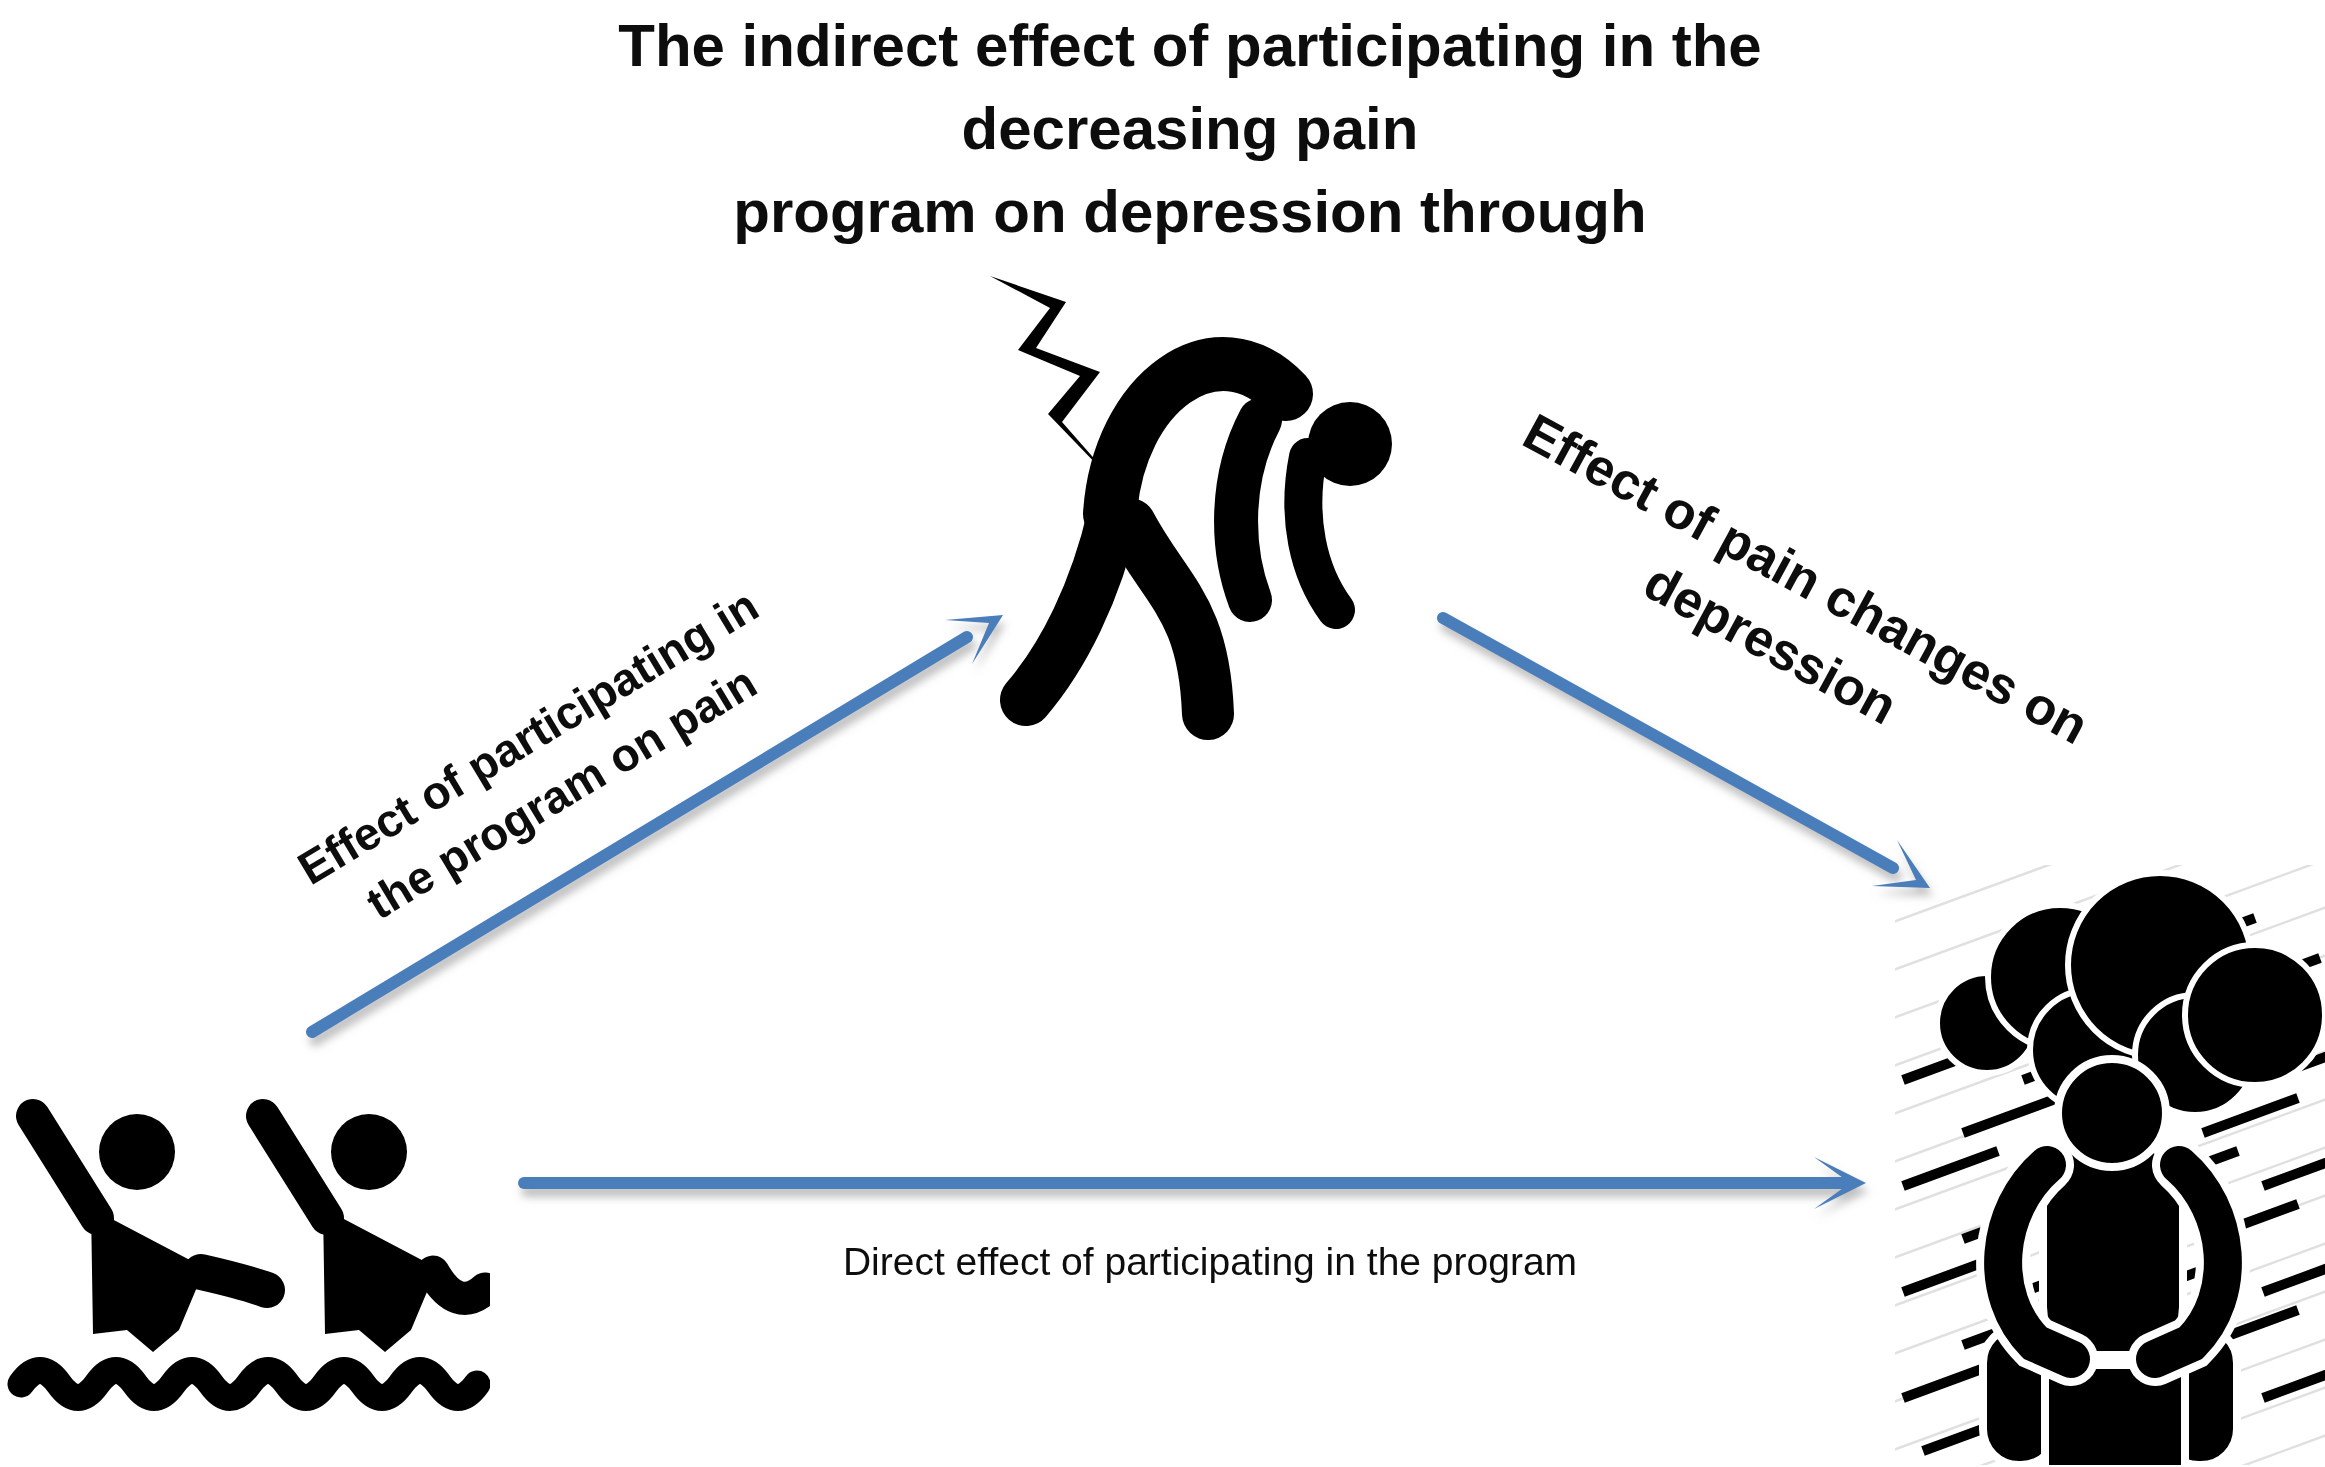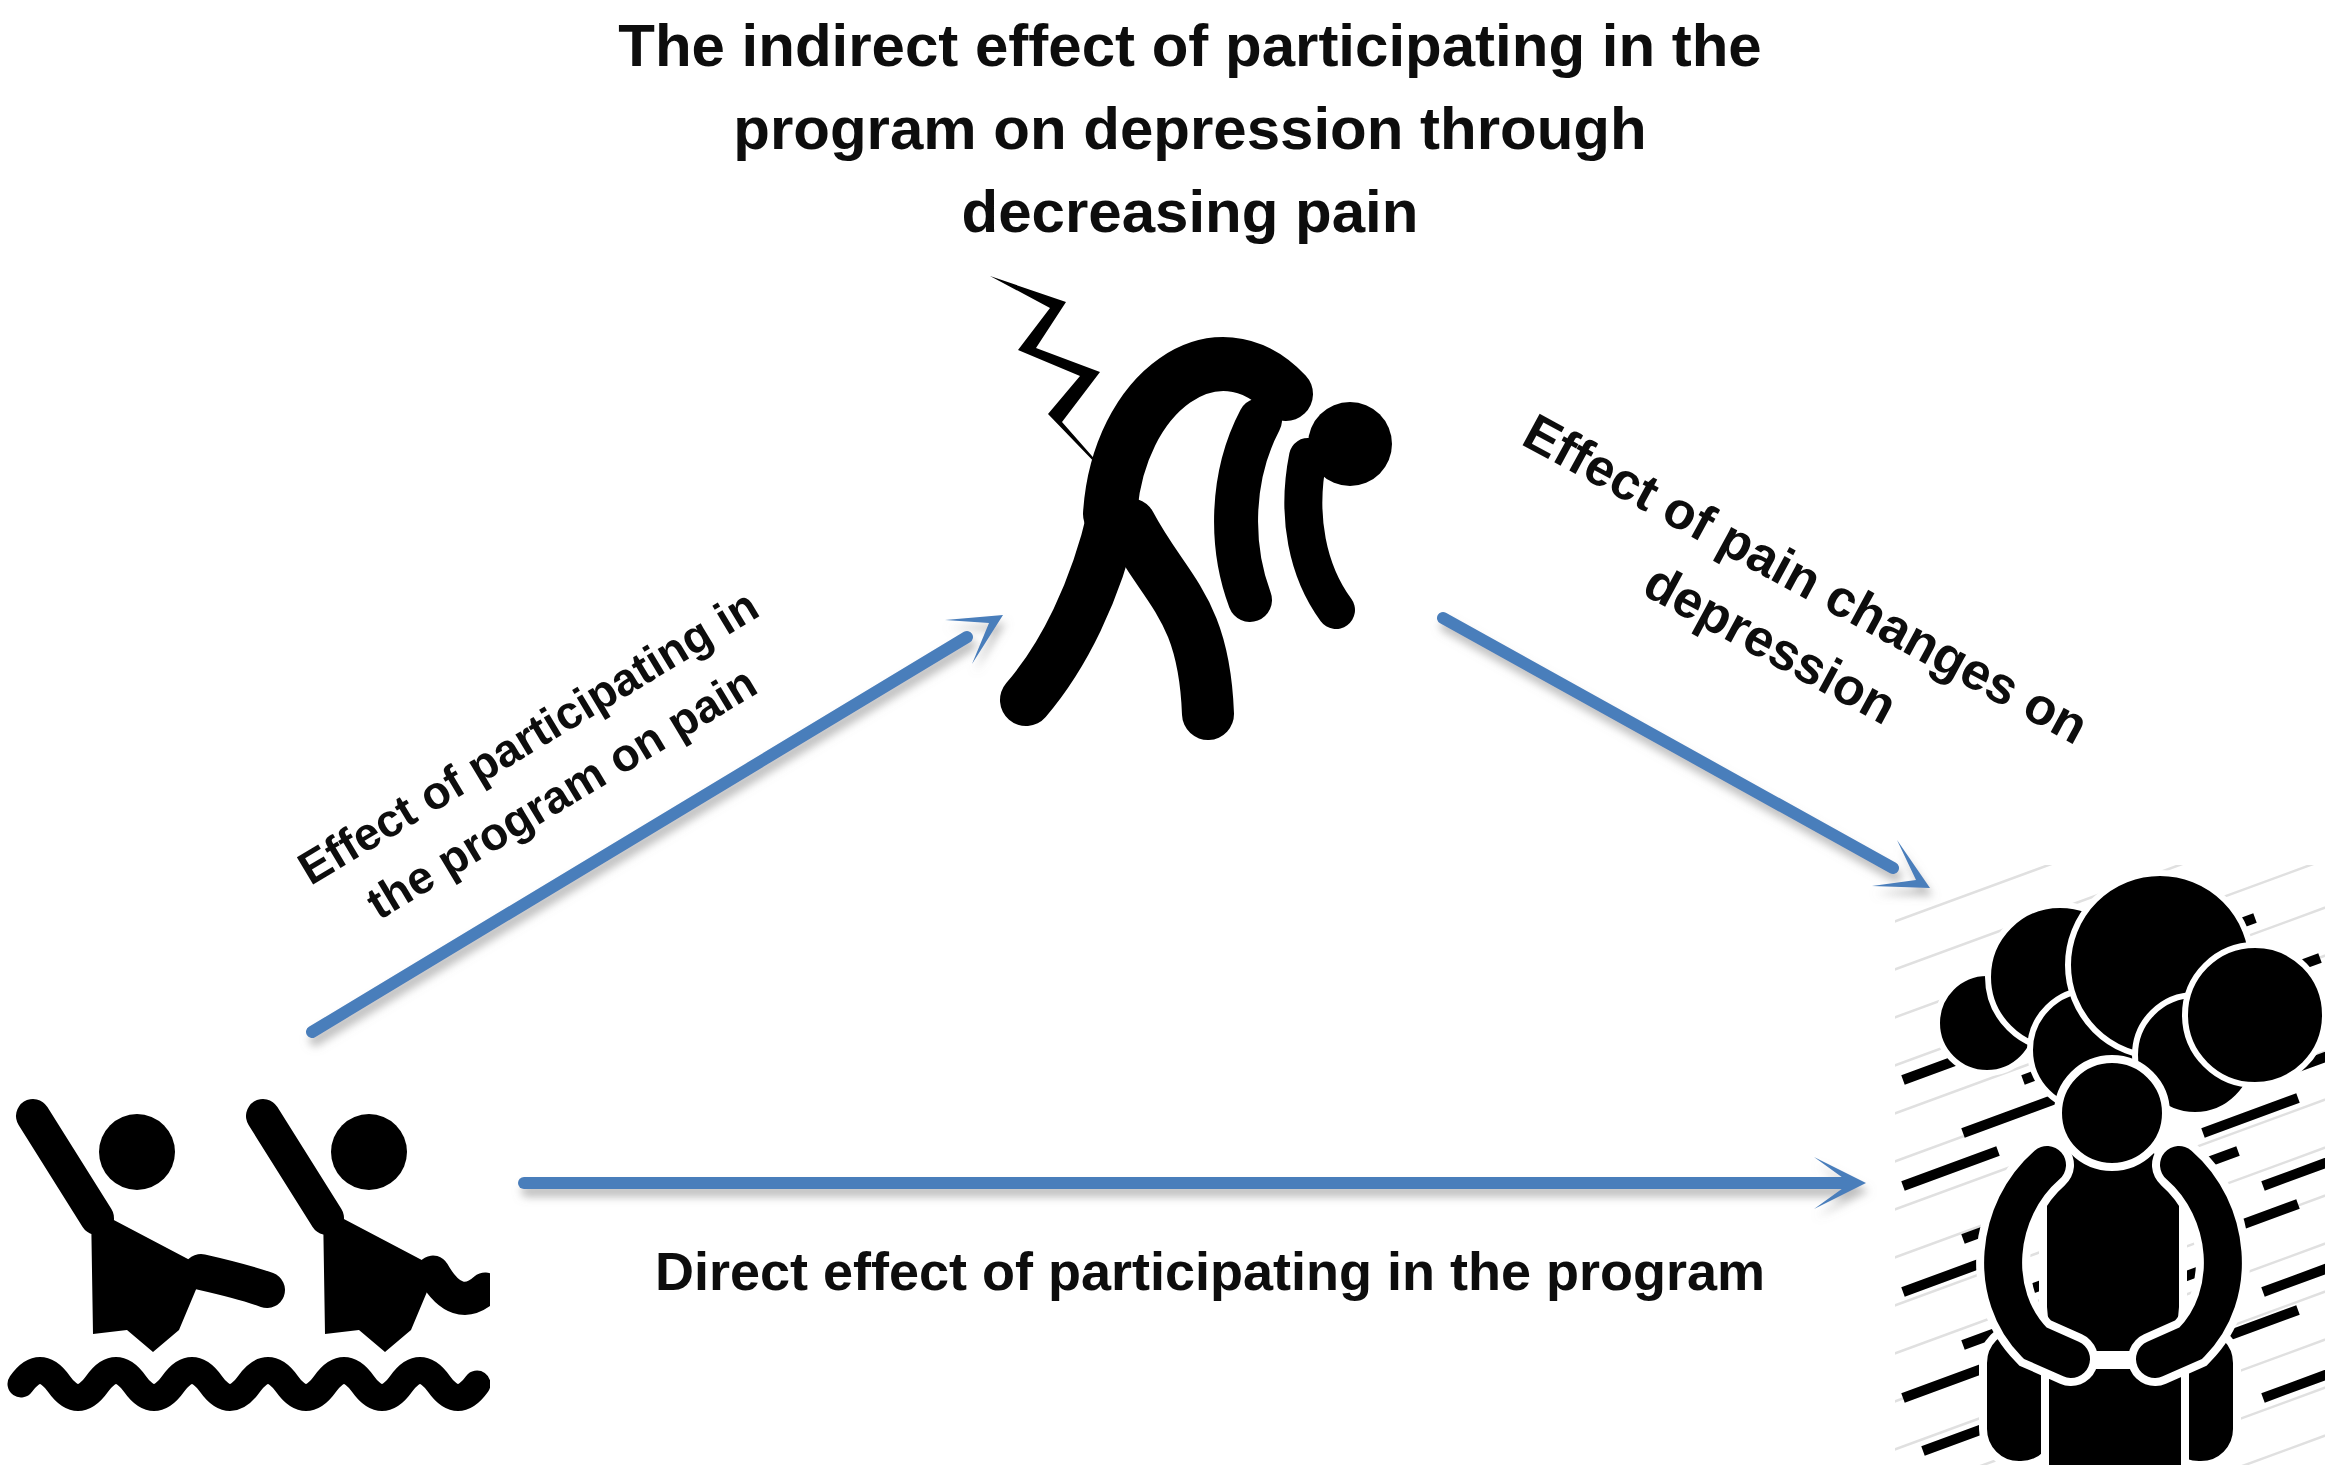--- a/index.html
+++ b/index.html
@@ -8,32 +8,32 @@
   .figure{position:absolute;inset:0;border-radius:10px;}
   .abs{position:absolute;}
   .title{left:530px;top:4px;width:1320px;text-align:center;
          font-size:60px;font-weight:bold;line-height:83px;color:#0d0d0d;}
   .label-diag{font-weight:bold;text-align:center;color:#0d0d0d;}
   .label-a{left:205px;top:700px;width:680px;font-size:46px;line-height:1.42;
            transform:rotate(-31deg);transform-origin:center center;}
   .label-b{left:1388px;top:538px;width:800px;font-size:52px;line-height:1.42;
            transform:rotate(28.5deg);transform-origin:center center;}
   .label-c{left:500px;top:1238px;width:1420px;text-align:center;
-           font-size:54px;font-weight:bold;color:#0d0d0d;line-height:1.25;}
+           font-size:39px;font-weight:normal;color:#0d0d0d;line-height:1.25;}
   svg{display:block;}
 </style>
 </head>
 <body>
 
 <div class="figure">
 
   <div class="abs title">
     <div>The indirect effect of participating in the</div>
+    <div>decreasing pain</div>
     <div>program on depression through</div>
-    <div>decreasing pain</div>
   </div>
 
   <svg class="abs" style="left:0;top:0" width="2325" height="1467" viewBox="0 0 2325 1467">
     <defs>
       <filter id="sh" x="-20%" y="-20%" width="140%" height="160%">
         <feDropShadow dx="3" dy="8" stdDeviation="4" flood-color="#8a8a8a" flood-opacity="0.55"></feDropShadow>
       </filter>
     </defs>
     <g filter="url(#sh)" stroke="#4a7ebb" fill="#4a7ebb">
       <g>

